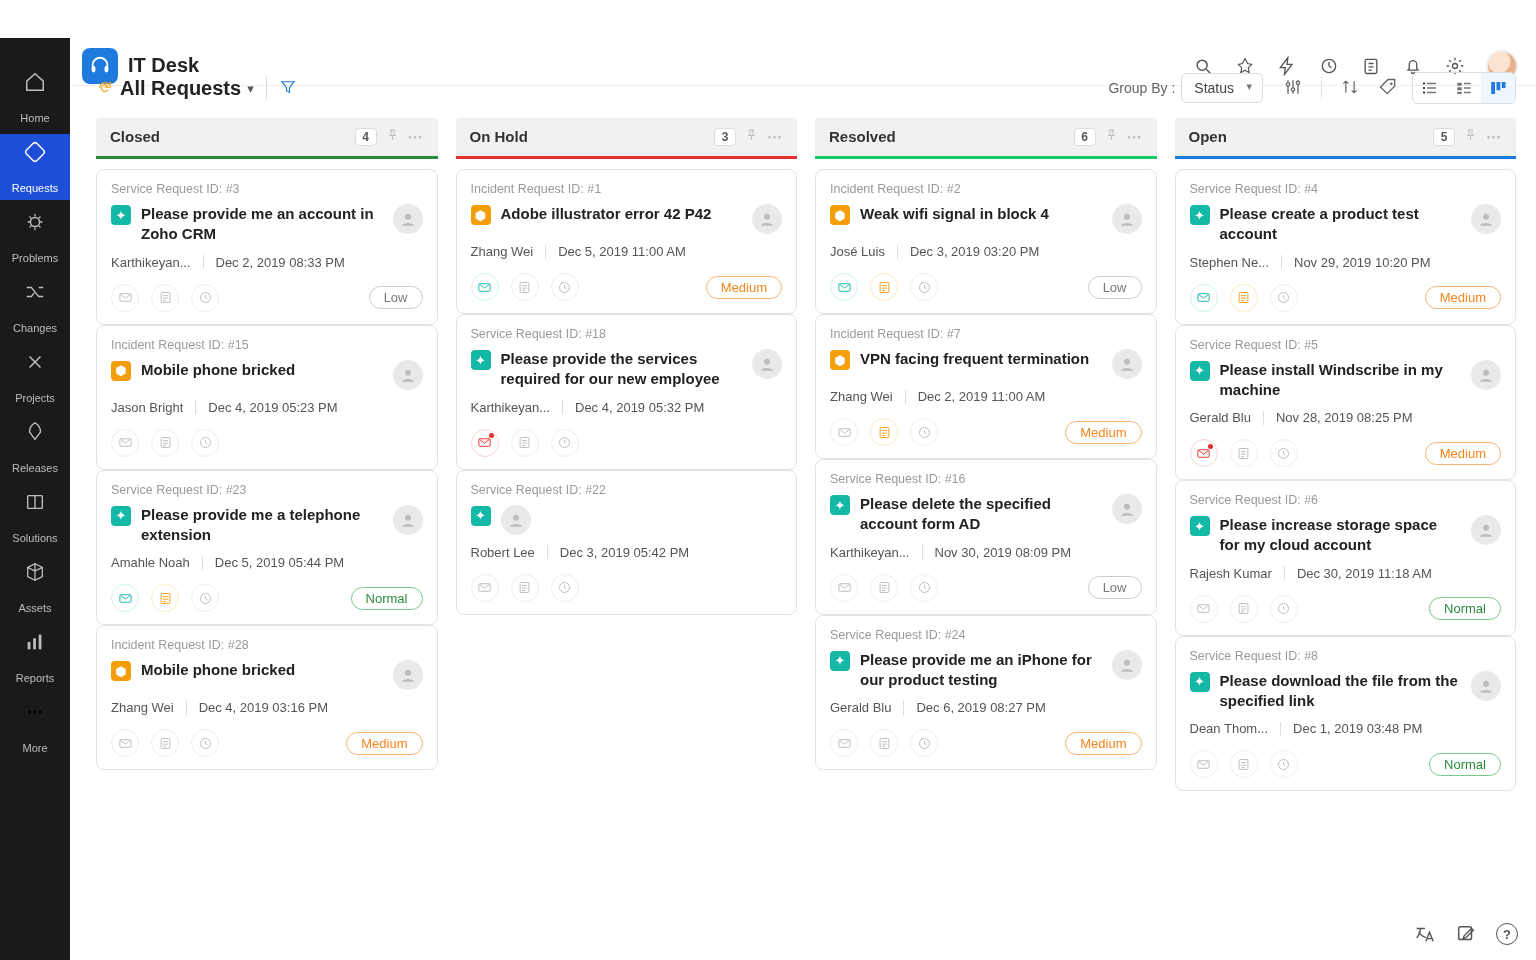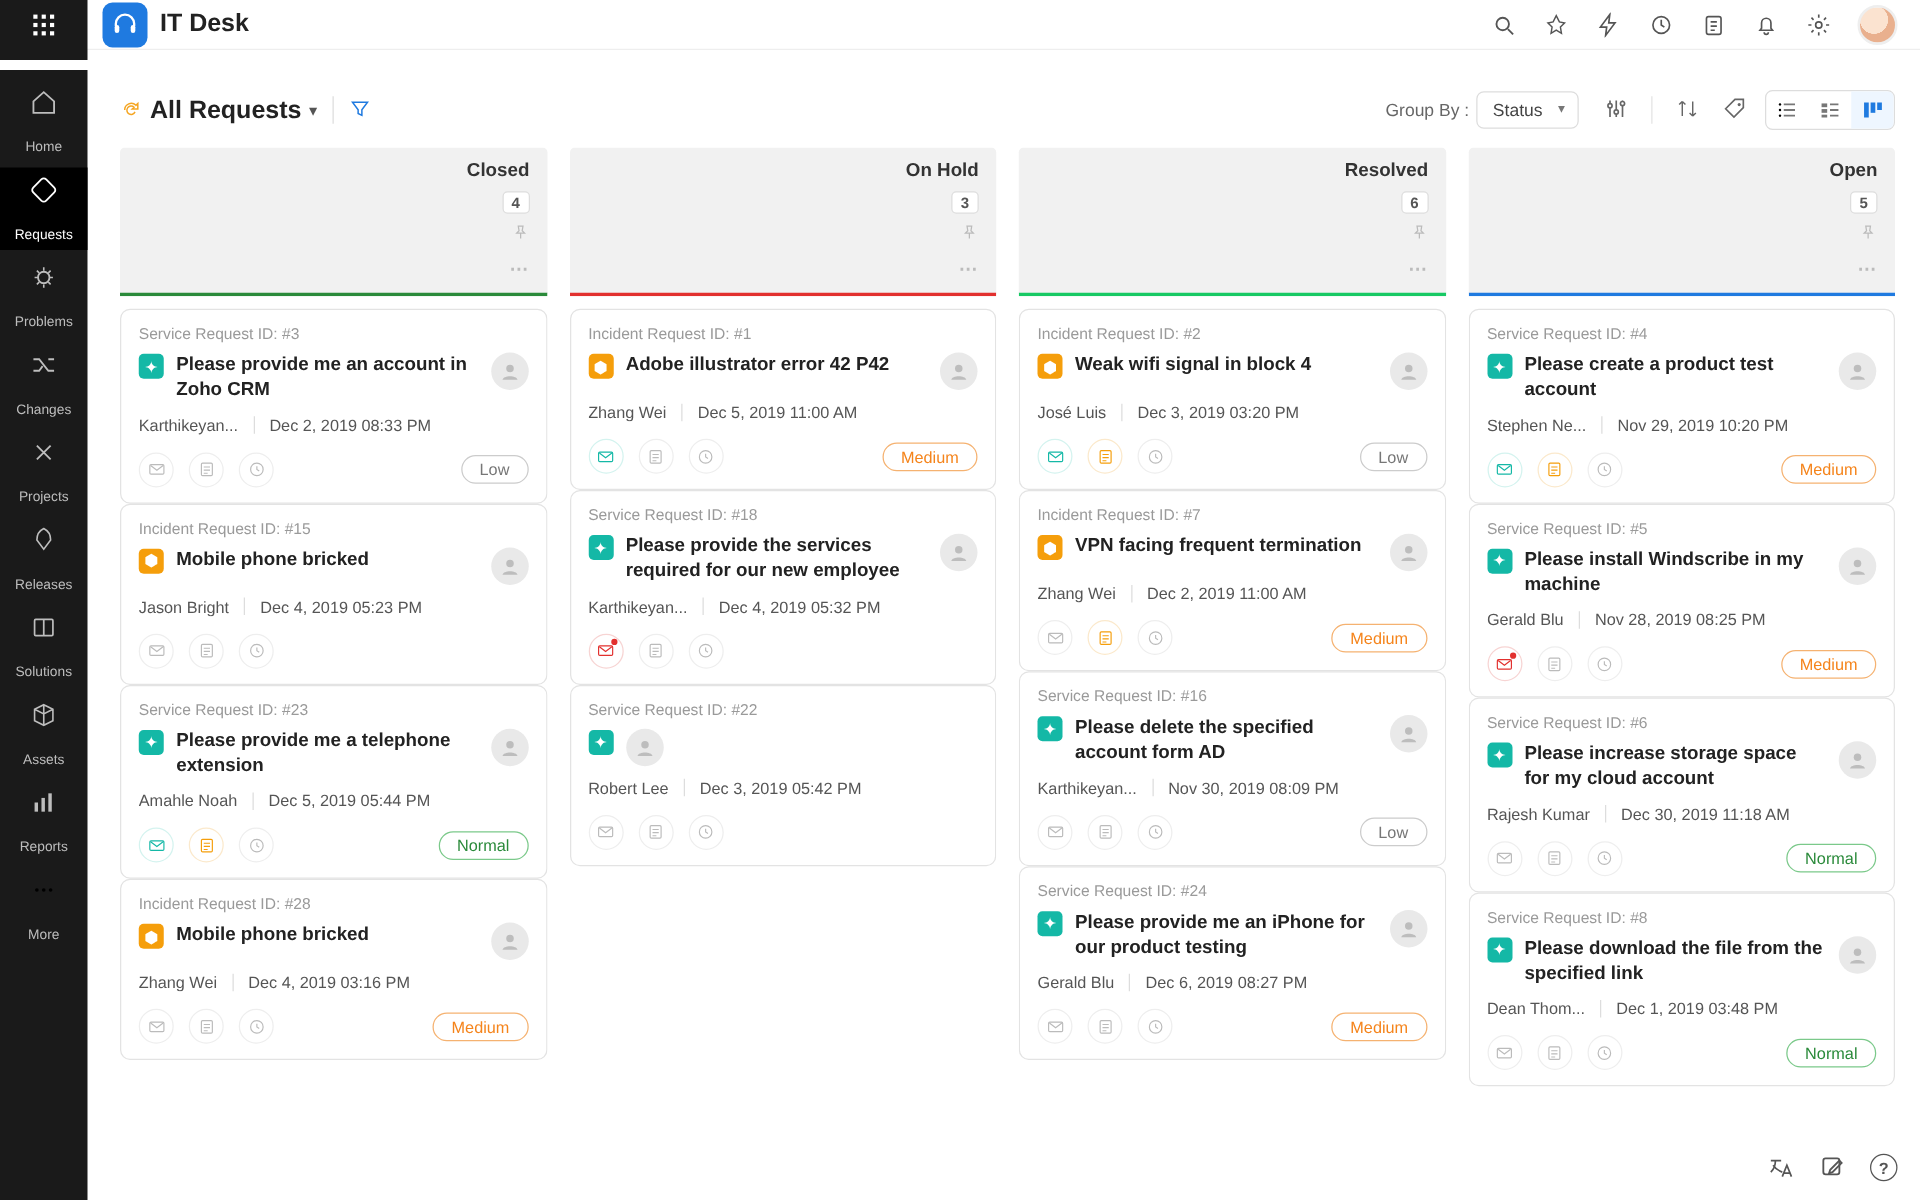--- a/index.html
+++ b/index.html
@@ -1,31 +1,31 @@
 <!DOCTYPE html>
 <html><head>
 <meta charset="utf-8">
 <style>
   * { box-sizing: border-box; margin: 0; padding: 0; }
   body { font-family: -apple-system, BlinkMacSystemFont, "Segoe UI", Arial, sans-serif; font-size: 13px; color: #333; background:#fff; width:1536px; height:960px; overflow:hidden; position:relative;}
   
-  .topbar { height:40px; display:flex; align-items:center; padding:0 18px 0 0; border-bottom:1px solid #eee;}
+  .topbar { height:40px; display:flex; align-items:center; padding:0 18px 0 0; border-bottom:1px solid #eee;margin-top:46px;}
   .topbar .apps-btn { width:70px; height:56px; display:flex; align-items:center; justify-content:center;}
   .topbar .brand { display:flex; align-items:center; gap:10px; margin-left:12px;}
   .brand-logo { width:36px; height:36px; border-radius:8px; background:#1f7ae0; display:flex; align-items:center; justify-content:center; color:#fff;}
   .brand-title { font-size:20px; font-weight:600; color:#222;}
   .topbar .spacer { flex:1; }
   .topbar .top-icons { display:flex; align-items:center; gap:20px; color:#555;}
   .top-icons .icon { width:22px; height:22px; display:flex; align-items:center; justify-content:center; cursor:pointer;}
   .avatar-img { width:32px; height:32px; border-radius:50%; background: radial-gradient(circle at 40% 35%, #fbe3d0 0 45%, #e9b08e 46% 100%); border:2px solid #eee;}
   
   .shell { position:absolute; top:56px; left:0; right:0; bottom:0; display:flex;}
   .sidebar { width:70px; background:#1a1a1a; color:#cfcfcf; display:flex; flex-direction:column; align-items:center; padding-top:8px; gap:4px;}
   .side-item { width:70px; height:66px; display:flex; flex-direction:column; align-items:center; justify-content:center; gap:19px; font-size:11px; cursor:pointer; color:#bdbdbd;}
-  .side-item.active { background:#000000; color:#fff;}
+  .side-item.active { background:#1d4ed8; color:#fff;}
   .side-item svg { width:22px; height:22px; }
   
   .main { flex:1; display:flex; flex-direction:column; padding:16px 20px 0 26px; overflow:hidden;}
   .toolbar { display:flex; align-items:center; gap:6px; margin-bottom:14px;}
   .toolbar .reload-badge { width:18px; height:18px; color:#f5a623;}
   .view-title { font-size:20px; font-weight:600; color:#222;}
   .toolbar .chev { color:#555; }
   .toolbar .divider { width:1px; height:22px; background:#ddd; margin:0 6px;}
   .toolbar .filter-btn { color:#1f7ae0; cursor:pointer;}
   .toolbar .spacer { flex:1; }
@@ -34,21 +34,21 @@
   .group-select::after{ content:"▾"; position:absolute; right:10px; top:6px; font-size:11px; color:#777;}
   .tool-icons { display:flex; align-items:center; gap:18px; color:#666;}
   .tool-icons .icon { cursor:pointer;}
   .tool-icons .sep { width:1px; height:22px; background:#e3e3e3;}
   .view-switch { border:1px solid #ddd; border-radius:6px; display:flex; overflow:hidden; margin-left:8px;}
   .view-switch .vs { width:34px; height:30px; display:flex; align-items:center; justify-content:center; cursor:pointer; color:#777;}
   .view-switch .vs.active { background:#eef6ff; color:#1f7ae0; }
   
   .board { flex:1; display:flex; gap:18px; overflow:hidden;}
   .column { flex:1; min-width:0; display:flex; flex-direction:column;}
-  .col-header { background:#f1f1f1; border-radius:4px 4px 0 0; padding:10px 14px; display:flex; align-items:flex-end; gap:8px; color:#333; font-weight:600; font-size:15px; border-bottom:3px solid;flex-direction:column;}
+  .col-header { background:#f1f1f1; border-radius:4px 4px 0 0; padding:10px 14px; display:flex; align-items:flex-start; gap:8px; color:#333; font-weight:600; font-size:15px; border-bottom:3px solid;}
   .col-header .count { margin-left:auto; background:#fff; border:1px solid #ddd; border-radius:4px; min-width:22px; text-align:center; padding:1px 6px; font-size:12px; font-weight:600; color:#555;}
   .col-header .pin { color:#bbb; cursor:pointer;}
   .col-header .more { color:#bbb; cursor:pointer; font-weight:900; letter-spacing:1px;}
   .c-closed { border-color:#2a8a3a;}
   .c-onhold { border-color:#e2302e;}
   .c-resolved { border-color:#17c964;}
   .c-open { border-color:#1f7ae0;}
   .col-body { flex:1; overflow-y:auto; padding:10px 0 40px 0; display:flex; flex-direction:column; }
   .card { border:1px solid #e3e3e3; border-radius:8px; padding:12px 14px 12px 14px; background:#fff;}
   .req-id { color:#9a9a9a; font-size:12.5px; margin-bottom:8px;}

